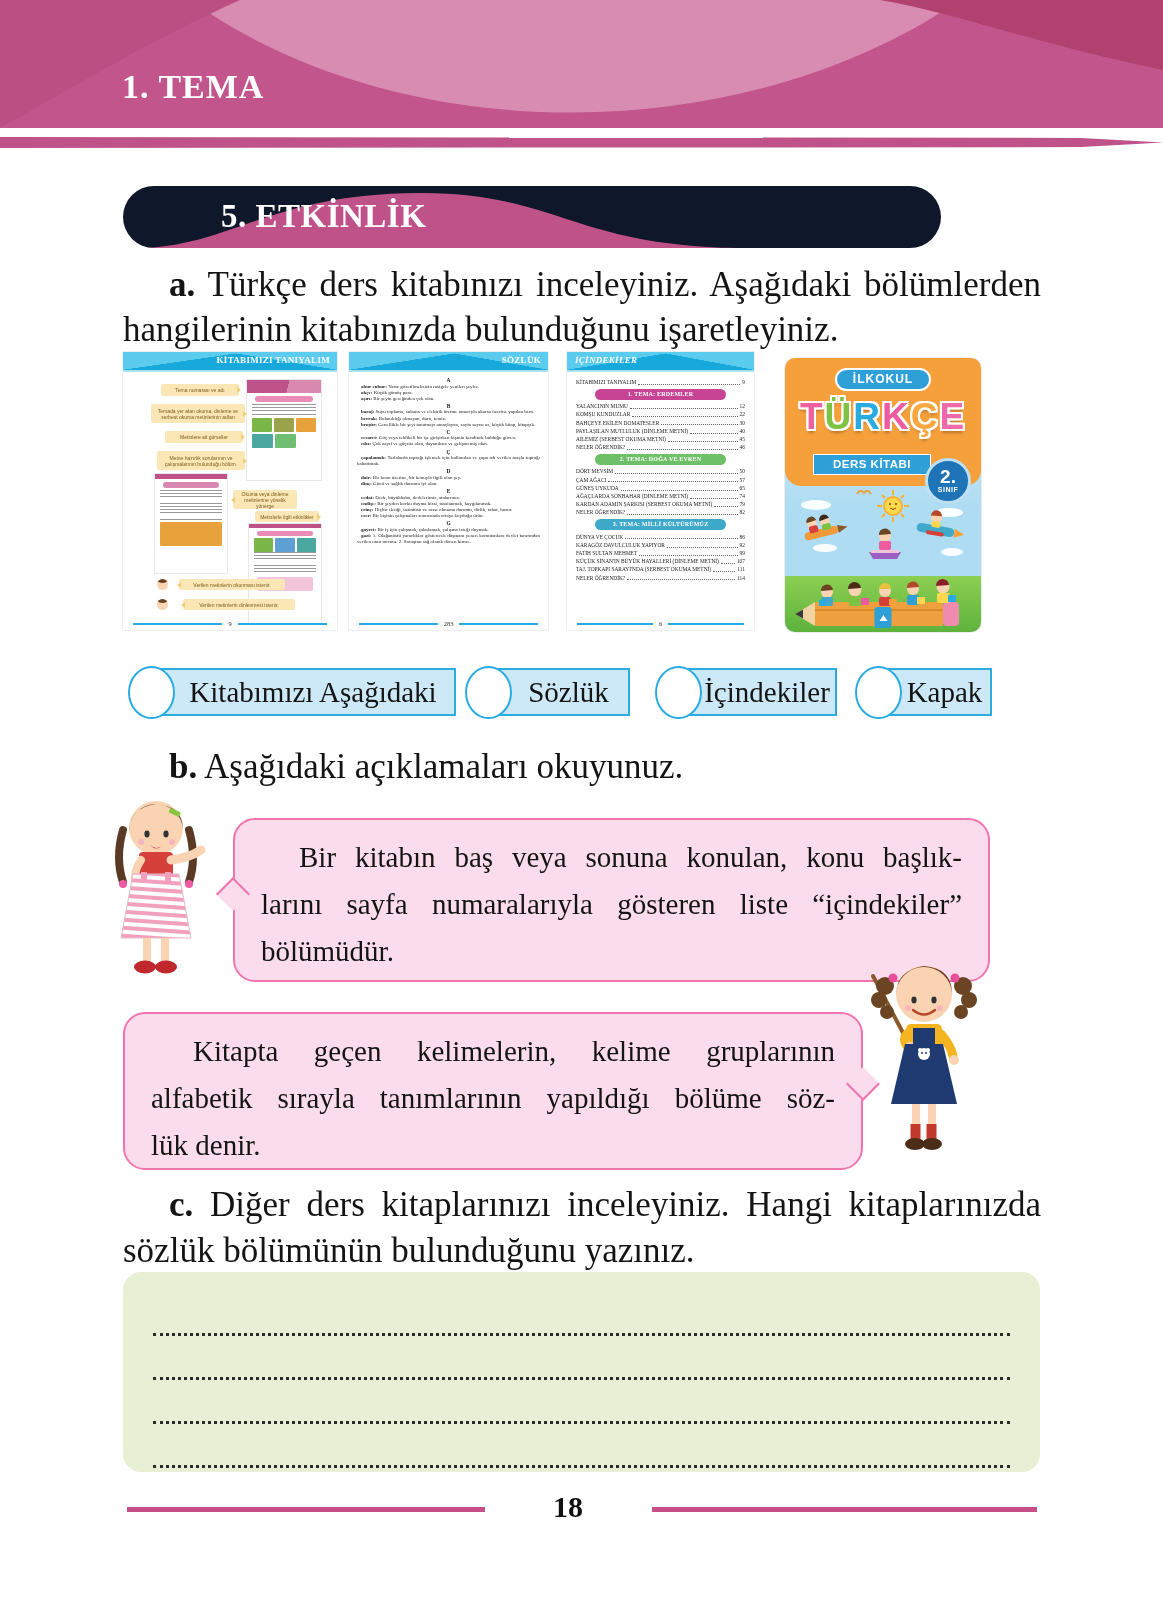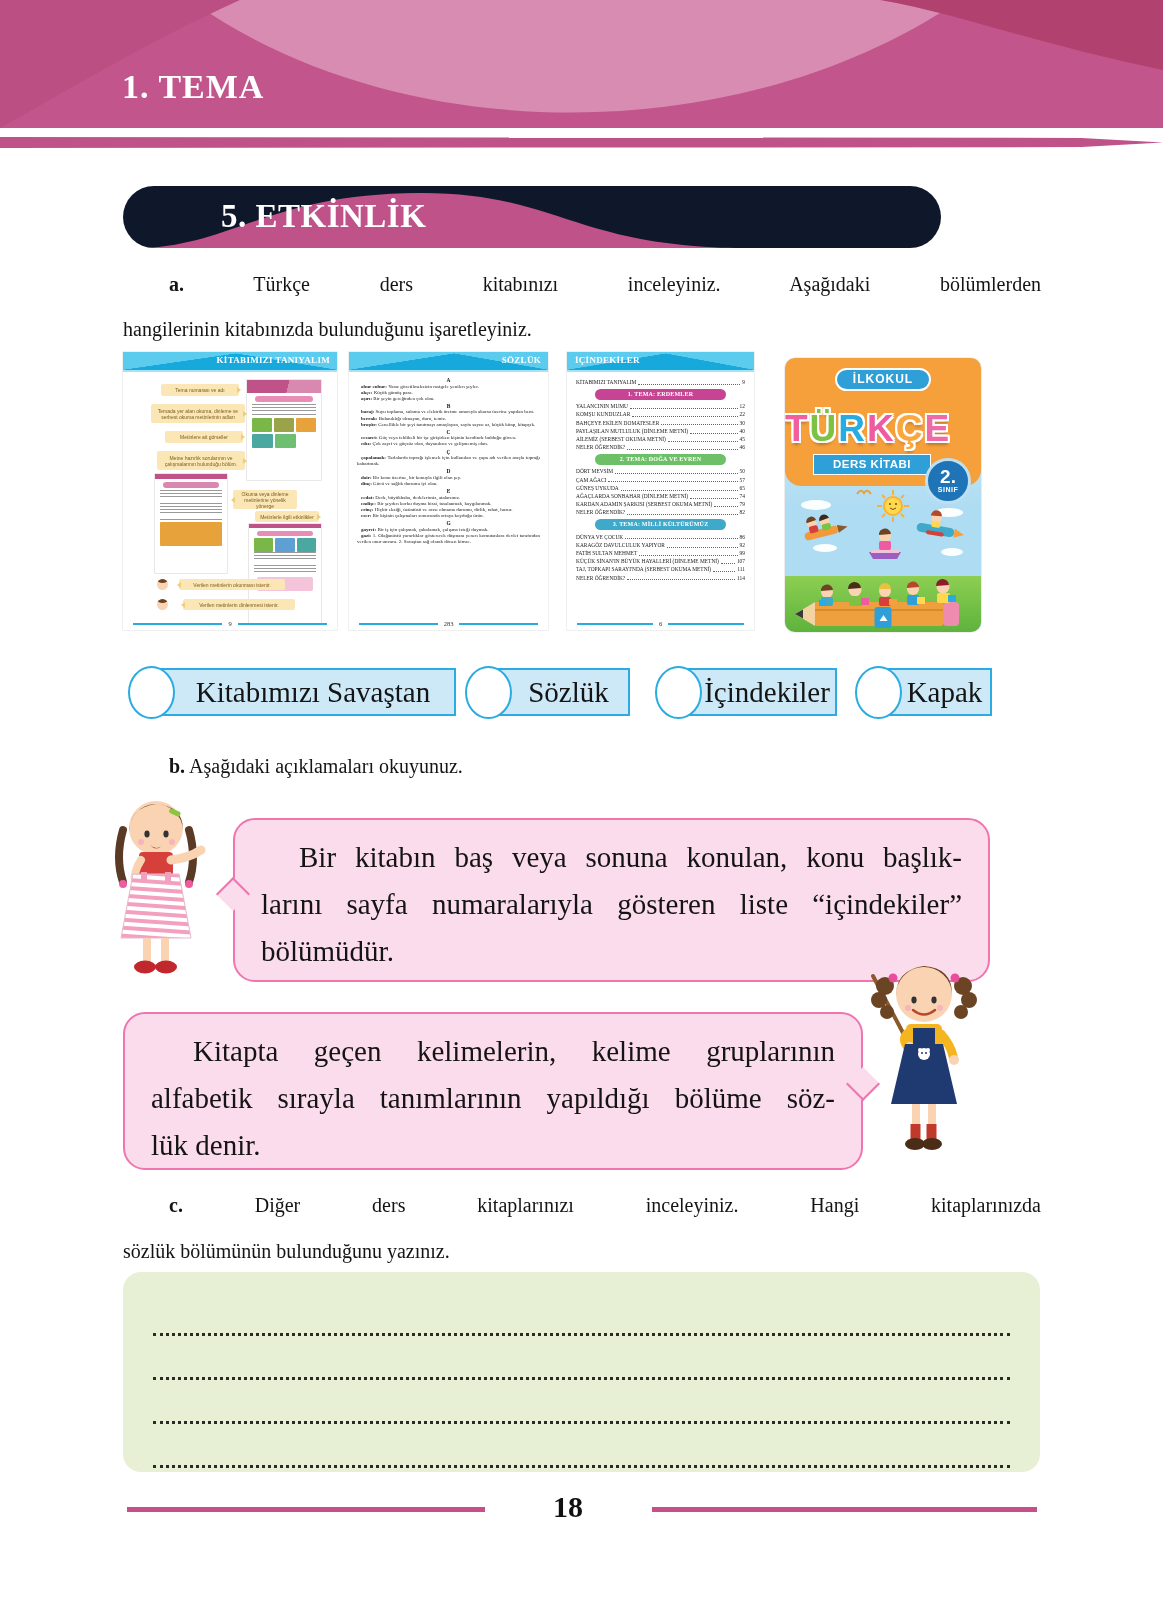--- a/index.html
+++ b/index.html
@@ -14,37 +14,37 @@
   .hdr-stripe{position:absolute;left:0;top:137px;width:1163px;height:11px;background:#c0528a;
               clip-path:polygon(0 0,93% 8%,100% 50%,93% 92%,0 100%);}
 
   
   .banner{position:absolute;left:123px;top:186px;width:818px;height:62px;border-radius:31px;
           background:#0f172a;overflow:hidden;}
   .banner svg{position:absolute;left:0;bottom:0;}
   .banner-label{position:absolute;left:98px;top:14px;font:bold 33px/1 "Liberation Serif",serif;color:#fff;letter-spacing:.5px;}
 
   
-  .para{position:absolute;left:123px;width:918px;font-size:20px;line-height:45px;color:#141414;}
+  .para{position:absolute;left:123px;width:918px;font-size:35px;line-height:45px;color:#141414;}
   .para .jl{text-align:justify;text-align-last:justify;}
   .para b{font-weight:bold;}
   #para-a{top:262px;} #para-b{top:744px;} #para-c{top:1182px;line-height:46px;}
   .indent{padding-left:46px;}
 
   
   .thumb{position:absolute;top:352px;background:#fff;box-shadow:0 0 0 .6px #e4e4e4;overflow:hidden;}
   #thumb-tanitim{left:123px;width:214px;height:278px;}
   #thumb-sozluk {left:349px;width:199px;height:278px;}
   #thumb-icindekiler{left:567px;width:187px;height:278px;}
   .thumb-head{position:relative;height:20px;background:
       linear-gradient(to bottom right,#5bcbee 0 49%,transparent 50%) 0 0/58% 100% no-repeat,
       linear-gradient(to bottom left,#5bcbee 0 49%,transparent 50%) 100% 0/52% 100% no-repeat,#17a9db;
       border-bottom:2px solid #a8e2f4;}
   .thumb-head span{position:absolute;top:4px;font:bold 9px/1 "Liberation Serif",serif;color:#fff;letter-spacing:.3px;}
-  .th-right span{right:7px;} .th-left span{left:8px;}
+  .th-right span{right:7px;} .th-left span{left:8px;font-style:italic;}
   .thumb-foot{position:absolute;left:0;right:0;bottom:3px;display:flex;align-items:center;gap:6px;padding:0 10px;}
   .thumb-foot .fl{flex:1;height:2px;background:#29abe2;}
   .thumb-foot .fp{font:6.5px/1 "Liberation Serif",serif;color:#333;}
 
   
   .t1-label{position:absolute;background:#fbe7b6;border-radius:2px;color:#7a5b1e;
             font:5px/1.2 "Liberation Sans",sans-serif;text-align:center;
             display:flex;align-items:center;justify-content:center;padding:1px 2px;}
   .t1-label.ar-r::after{content:"";position:absolute;right:-5px;top:50%;margin-top:-3px;
             border:3px solid transparent;border-left:4px solid #f2cd78;}
@@ -75,23 +75,23 @@
   .toc-banner{margin:2.5px auto;width:78%;height:11px;border-radius:5.5px;color:#fff;
               font:bold 6px/11px "Liberation Serif",serif;text-align:center;letter-spacing:.2px;}
 
   
   #thumb-cover{position:absolute;left:785px;top:358px;width:196px;height:274px;border-radius:10px;
                background:linear-gradient(#dff2fb,#aedcf2 55%);overflow:hidden;box-shadow:0 0 0 .6px #e0e0e0;}
   .cover-orange{position:absolute;left:0;top:0;width:100%;height:128px;background:#f6a03c;border-radius:0 0 16px 16px;}
   .cover-ilkokul{position:absolute;left:50%;transform:translateX(-50%);top:10px;width:96px;height:23px;border-radius:12px;
                  background:#2f9fd8;border:2px solid #fff;color:#fff;text-align:center;
                  font:bold 12px/19px "Liberation Sans",sans-serif;letter-spacing:1px;}
-  .cover-title{position:absolute;left:0;right:0;top:40px;text-align:left;
+  .cover-title{position:absolute;left:0;right:0;top:40px;text-align:center;
                font:800 37px/1 "Liberation Sans",sans-serif;letter-spacing:2px;
-               text-shadow:-2px 0 0 #fff,2px 0 0 #fff,0 -2px 0 #fff,0 2px 0 #fff,2px 2px 0 #fff,-2px 2px 0 #fff,2px -2px 0 #fff,-2px -2px 0 #fff,0 4px 3px rgba(0,0,0,.25);margin-top:12px;}
+               text-shadow:-2px 0 0 #fff,2px 0 0 #fff,0 -2px 0 #fff,0 2px 0 #fff,2px 2px 0 #fff,-2px 2px 0 #fff,2px -2px 0 #fff,-2px -2px 0 #fff,0 4px 3px rgba(0,0,0,.25);}
   .cover-ders{position:absolute;left:28px;top:96px;width:118px;height:21px;border-radius:0;
               background:#2f9fd8;border:1.5px solid #fff;color:#fff;text-align:center;
               font:bold 11.5px/18px "Liberation Sans",sans-serif;letter-spacing:.5px;}
   .cover-grade{position:absolute;right:10px;top:100px;width:46px;height:46px;border-radius:50%;
                background:#1f74b8;border:3px solid #bfe0f2;color:#fff;text-align:center;}
   .cover-grade .g1{font:800 19px/1 "Liberation Sans",sans-serif;margin-top:6px;}
   .cover-grade .g2{font:bold 7px/1 "Liberation Sans",sans-serif;letter-spacing:.5px;}
   .cloud{position:absolute;background:#fff;border-radius:50%;opacity:.95;}
   .cover-grass{position:absolute;left:0;right:0;bottom:0;height:56px;background:linear-gradient(#8ccf52,#5eb33c);}
   .cover-logo{position:absolute;left:50%;transform:translateX(-50%);bottom:4px;width:17px;height:21px;border-radius:3px;
@@ -452,21 +452,21 @@
           <path d="M143,10 a6.5,6.5 0 0 1 13,-1 z" fill="#8a1f2b"></path>
           <rect x="144" y="17" width="13" height="10" rx="2" fill="#ffd84d"></rect>
           <rect x="155" y="19" width="8" height="7" fill="#29abe2"></rect>
       </g>
     </svg>
     <div class="cover-logo"></div>
   </div>
 
   <div class="cb" id="cb-0">
     <div class="cb-circle"></div>
-    <span>Kitabımızı Savaştan</span>
+    <span>Kitabımızı Aşağıdaki</span>
   </div>
   <div class="cb" id="cb-1">
     <div class="cb-circle"></div>
     <span>Sözlük</span>
   </div>
   <div class="cb" id="cb-2">
     <div class="cb-circle"></div>
     <span>İçindekiler</span>
   </div>
   <div class="cb" id="cb-3">

